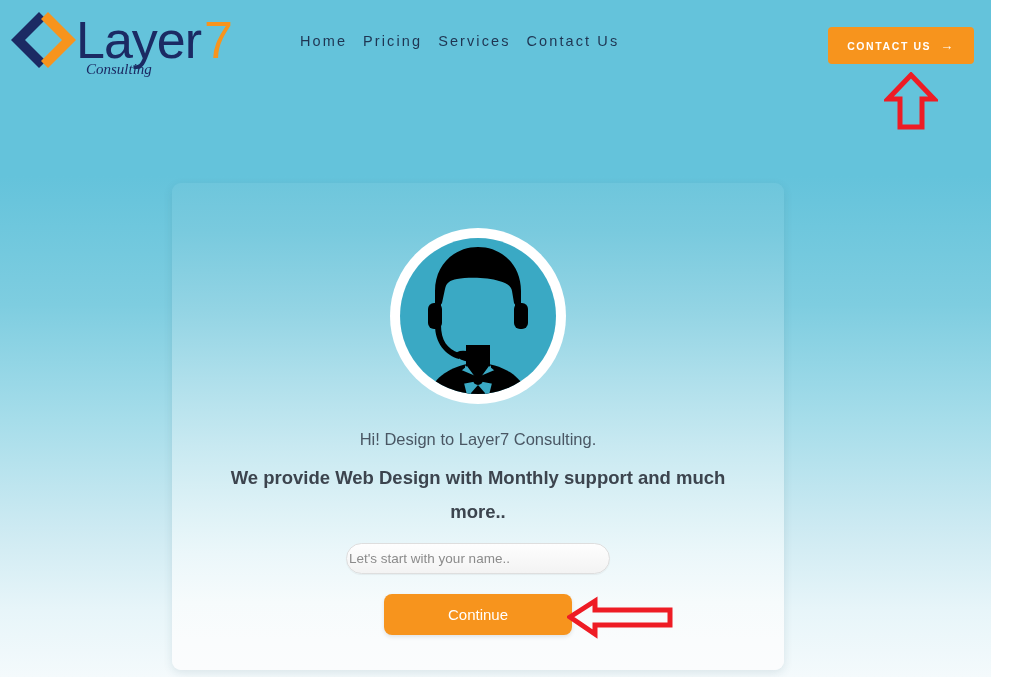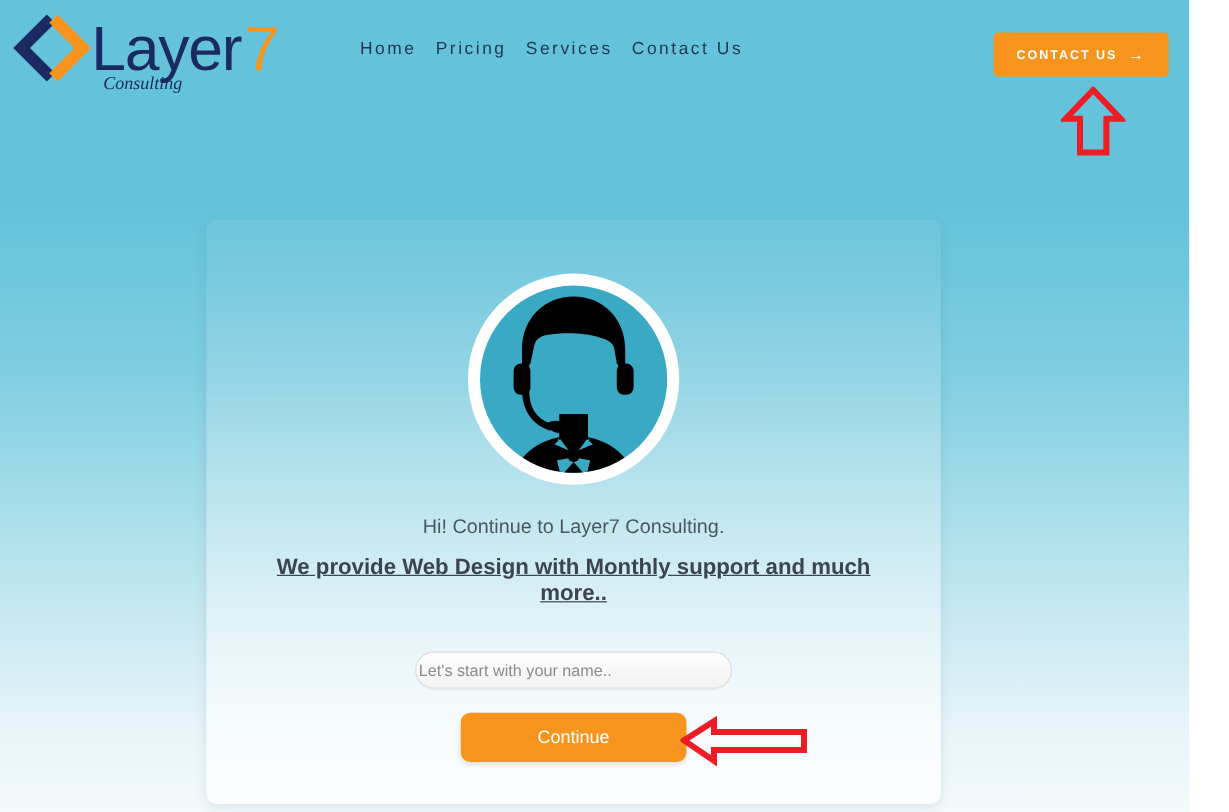--- a/index.html
+++ b/index.html
@@ -148,22 +148,21 @@
   .tagline {
     position: absolute;
     left: 50%;
     transform: translateX(-50%);
     top: 278px;
     width: 510px;
     text-align: center;
     color: #3C444E;
     font-size: 18.5px;
     font-weight: bold;
-    line-height: 22px;
-    text-decoration: underline;
+    line-height: 34px;
   }
 
   .name-input {
     position: absolute;
     left: 50%;
     transform: translateX(-50%);
     top: 360px;
     width: 264px;
     height: 31px;
     border: 1px solid #DEDEDE;
@@ -291,21 +290,21 @@
 
             <rect x="41" y="78" width="14" height="26" rx="6"></rect>
             <rect x="127" y="78" width="14" height="26" rx="6"></rect>
 
             <path d="M48 100 C48 118 58 130 72 134 L72 128 C60 124 54 115 54 100 Z"></path>
             <ellipse cx="79" cy="131" rx="10" ry="5" transform="rotate(12 79 131)"></ellipse>
           </g>
         </svg>
       </div>
 
-      <div class="greeting">Hi! Continue to Layer7 Consulting.</div>
+      <div class="greeting">Hi! Design to Layer7 Consulting.</div>
 
       <div class="tagline">We provide Web Design with Monthly support and much more..</div>
 
       <input class="name-input" type="text" placeholder="Let's start with your name.." style="">
 
       <button class="continue-button">Continue</button>
     </div>
   </div>
 
   <div class="annotation arrow-up-annotation">

